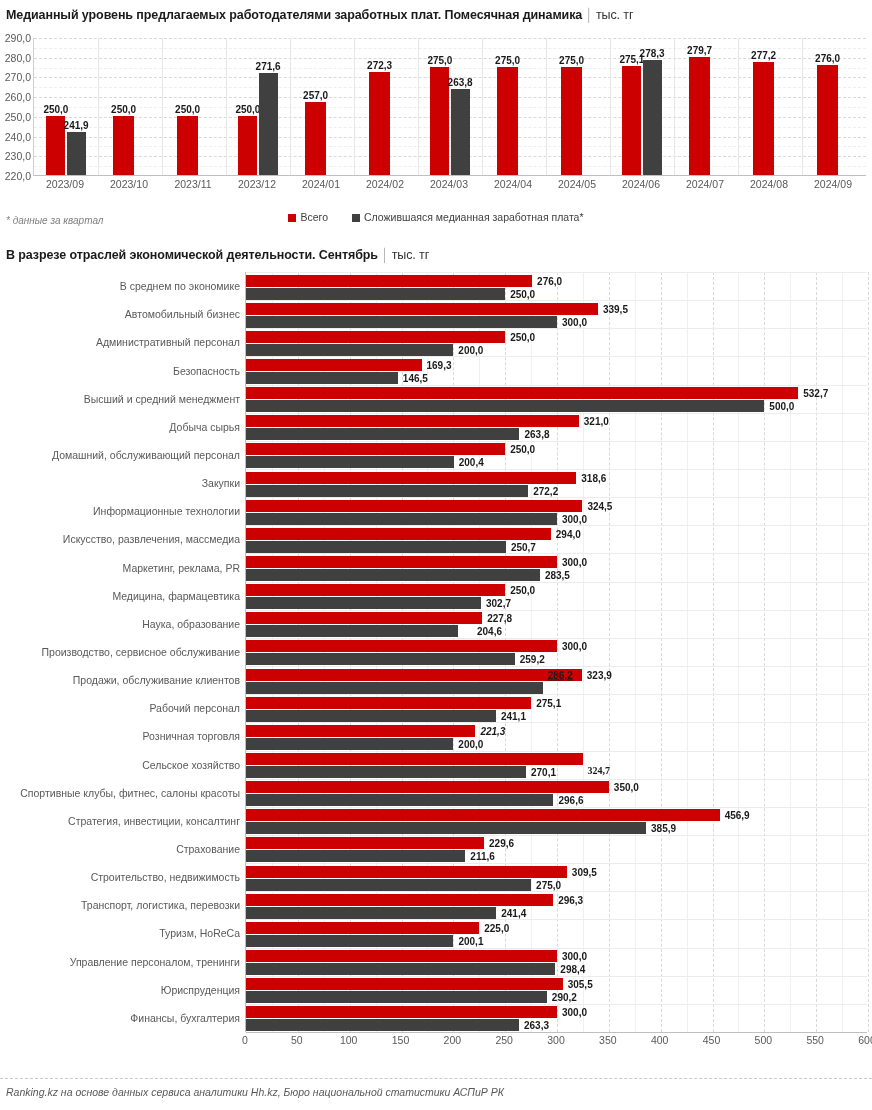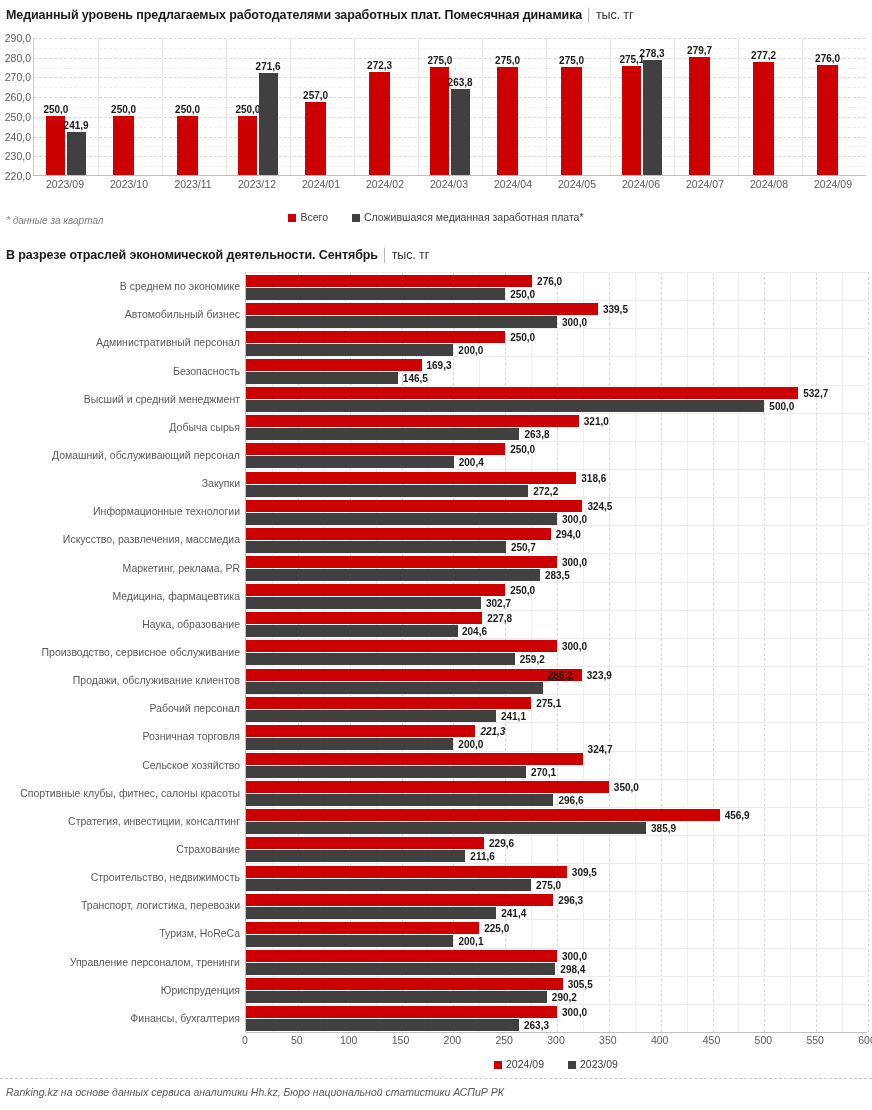--- a/index.html
+++ b/index.html
@@ -439,21 +439,21 @@
       <div class="bar-lab" style="left: 298.895px; top: 302.981px;">283,5</div>
       <div class="bot-hgrid" style="top: 309.63px;"></div>
       <div class="bar red" style="top: 312.13px; width: 259.167px;"></div>
       <div class="bar-lab" style="left: 264.167px; top: 318.13px;">250,0</div>
       <div class="bar gray" style="top: 325.13px; width: 235.012px;"></div>
       <div class="bar-lab" style="left: 240.012px; top: 331.13px;">302,7</div>
       <div class="bot-hgrid" style="top: 337.778px;"></div>
       <div class="bar red" style="top: 340.278px; width: 236.153px;"></div>
       <div class="bar-lab" style="left: 241.153px; top: 346.278px;">227,8</div>
       <div class="bar gray" style="top: 353.278px; width: 212.102px;"></div>
-      <div class="bar-lab" style="left: 216px; top: 359.278px;">204,6</div>
+      <div class="bar-lab" style="left: 231px; top: 359.278px;">204,6</div>
       <div class="bot-hgrid" style="top: 365.926px;"></div>
       <div class="bar red" style="top: 368.426px; width: 311px;"></div>
       <div class="bar-lab" style="left: 316px; top: 374.426px;">300,0</div>
       <div class="bar gray" style="top: 381.426px; width: 268.704px;"></div>
       <div class="bar-lab" style="left: 273.704px; top: 387.426px;">259,2</div>
       <div class="bot-hgrid" style="top: 394.074px;"></div>
       <div class="bar red" style="top: 396.574px; width: 335.776px;"></div>
       <div class="bar-lab" style="left: 340.776px; top: 402.574px;">323,9</div>
       <div class="bar gray" style="top: 409.574px; width: 296.694px;"></div>
       <div class="bar-lab" style="left: 301.694px; top: 403px; text-decoration: underline;">286,2</div>
@@ -462,21 +462,21 @@
       <div class="bar-lab" style="left: 290.187px; top: 430.722px;">275,1</div>
       <div class="bar gray" style="top: 437.722px; width: 249.94px;"></div>
       <div class="bar-lab" style="left: 254.94px; top: 443.722px;">241,1</div>
       <div class="bot-hgrid" style="top: 450.37px;"></div>
       <div class="bar red" style="top: 452.87px; width: 229.414px;"></div>
       <div class="bar-lab" style="left: 234.414px; top: 458.87px; font-style: italic;">221,3</div>
       <div class="bar gray" style="top: 465.87px; width: 207.333px;"></div>
       <div class="bar-lab" style="left: 212.333px; top: 471.87px;">200,0</div>
       <div class="bot-hgrid" style="top: 478.519px;"></div>
       <div class="bar red" style="top: 481.019px; width: 336.606px;"></div>
-      <div class="bar-lab" style="left: 341.606px; top: 477px;">324,7</div>
+      <div class="bar-lab" style="left: 341.606px; top: 498px; font-family: Liberation Serif, serif;">324,7</div>
       <div class="bar gray" style="top: 494.019px; width: 280.004px;"></div>
       <div class="bar-lab" style="left: 285.004px; top: 500.019px;">270,1</div>
       <div class="bot-hgrid" style="top: 506.667px;"></div>
       <div class="bar red" style="top: 509.167px; width: 362.833px;"></div>
       <div class="bar-lab" style="left: 367.833px; top: 515.167px;">350,0</div>
       <div class="bar gray" style="top: 522.167px; width: 307.475px;"></div>
       <div class="bar-lab" style="left: 312.475px; top: 528.167px;">296,6</div>
       <div class="bot-hgrid" style="top: 534.815px;"></div>
       <div class="bar red" style="top: 537.315px; width: 473.653px;"></div>
       <div class="bar-lab" style="left: 478.653px; top: 543.315px;">456,9</div>
@@ -527,21 +527,20 @@
       <div class="bot-xlabel" style="left: 207.333px;">200</div>
       <div class="bot-xlabel" style="left: 259.167px;">250</div>
       <div class="bot-xlabel" style="left: 311px;">300</div>
       <div class="bot-xlabel" style="left: 362.833px;">350</div>
       <div class="bot-xlabel" style="left: 414.667px;">400</div>
       <div class="bot-xlabel" style="left: 466.5px;">450</div>
       <div class="bot-xlabel" style="left: 518.333px;">500</div>
       <div class="bot-xlabel" style="left: 570.167px;">550</div>
       <div class="bot-xlabel" style="left: 622px;">600</div>
     </div>
-  <div id="legend-bottom"><span class="lg-item"><span class="lg-swatch red"></span><span>2024/09</span></span><span class="lg-item"><span class="lg-swatch gray"></span><span>2023/09</span></span></div>
 <div class="bot-catlabel" style="top: 14.0741px;">В среднем по экономике</div>
     <div class="bot-catlabel" style="top: 42.2222px;">Автомобильный бизнес</div>
     <div class="bot-catlabel" style="top: 70.3704px;">Административный персонал</div>
     <div class="bot-catlabel" style="top: 98.5185px;">Безопасность</div>
     <div class="bot-catlabel" style="top: 126.667px;">Высший и средний менеджмент</div>
     <div class="bot-catlabel" style="top: 154.815px;">Добыча сырья</div>
     <div class="bot-catlabel" style="top: 182.963px;">Домашний, обслуживающий персонал</div>
     <div class="bot-catlabel" style="top: 211.111px;">Закупки</div>
     <div class="bot-catlabel" style="top: 239.259px;">Информационные технологии</div>
     <div class="bot-catlabel" style="top: 267.407px;">Искусство, развлечения, массмедиа</div>

